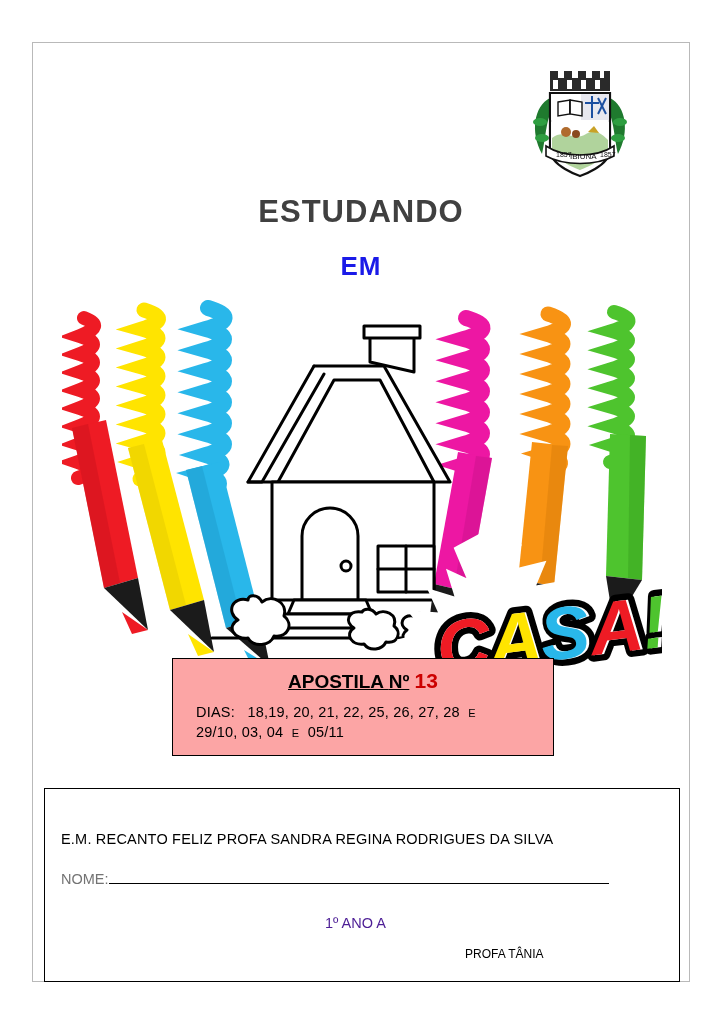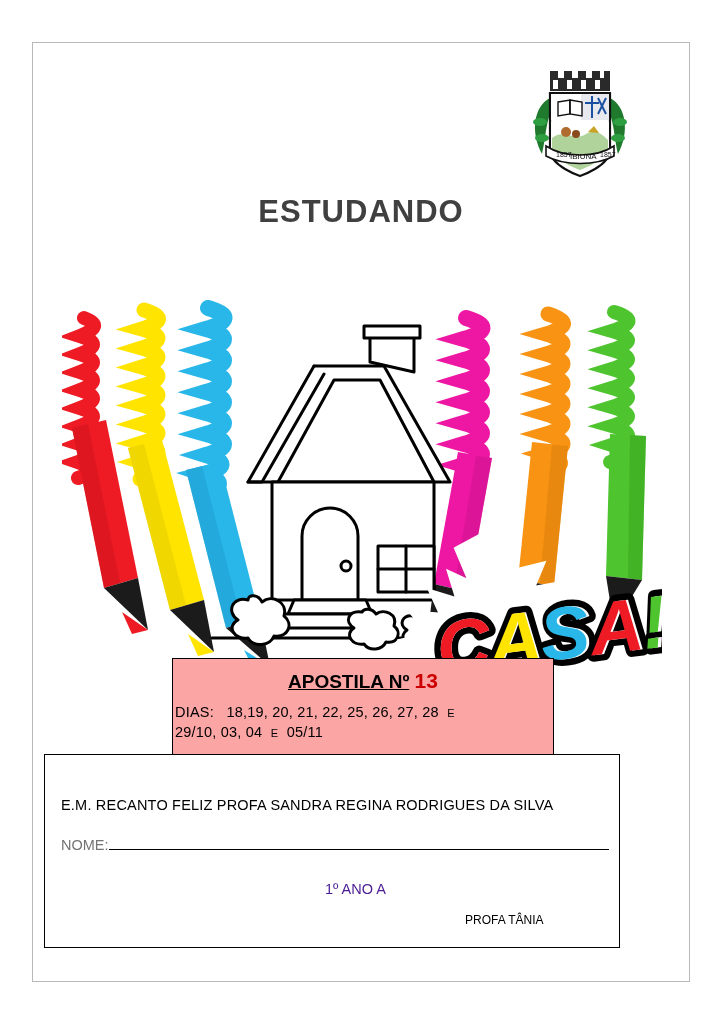--- a/index.html
+++ b/index.html
@@ -93,34 +93,34 @@
   }
   .apostila-title .underline {
     text-decoration: underline;
   }
   .apostila-num {
     color: #cc0000;
     font-size: 21px;
     font-weight: bold;
   }
   .apostila-dias {
-    margin: 10px 0 0 2px;
+    margin: 10px 0 0 23px;
     font-size: 14.5px;
     color: #000;
     line-height: 1.35;
     letter-spacing: 0.2px;
   }
   .small-e { font-size: 11px; }
 
   
   .footer-box {
     position: absolute;
     left: 44px;
-    top: 754px;
-    width: 576px;
+    top: 788px;
+    width: 636px;
     height: 194px;
     border: 1px solid #000000;
     box-sizing: border-box;
     background: #ffffff;
   }
   .school-line {
     position: absolute;
     left: 16px;
     top: 42px;
     font-size: 14.5px;
@@ -210,20 +210,21 @@
 
       <path d="M26 84 C44 96 76 96 94 84 L94 94 C76 104 44 104 26 94 Z" fill="#ffffff" stroke="#111" stroke-width="1.6"></path>
       <text x="36" y="95" font-family="Liberation Sans, sans-serif" font-size="7" fill="#111">1857</text>
       <text x="50" y="97" font-family="Liberation Sans, sans-serif" font-size="8" fill="#111">IBIUNA</text>
       <text x="80" y="95" font-family="Liberation Sans, sans-serif" font-size="7" fill="#111">1857</text>
     </svg>
   </div>
 
   <div class="title-block">
     <div class="title-line1">ESTUDANDO</div>
+    <div class="title-line2">EM</div>
   </div>
 
   <div class="illus">
     <svg viewBox="0 0 600 370" width="600" height="370" xmlns="http://www.w3.org/2000/svg">
 
       <g stroke-linecap="round" fill="none">
 
         <path d="M22 18 q22 8 -4 18 q26 8 0 18 q26 8 0 18 q26 8 0 18 q26 8 0 18 q26 8 0 18 q26 8 0 18 q26 8 -2 18 q24 8 0 16" stroke="#ee1b24" stroke-width="14"></path>
 
         <path d="M82 10 q30 9 -2 19 q32 9 0 19 q32 9 0 19 q32 9 0 19 q32 9 0 19 q32 9 0 19 q32 9 0 19 q32 9 0 19 q28 9 -2 17" stroke="#ffe400" stroke-width="15"></path>

